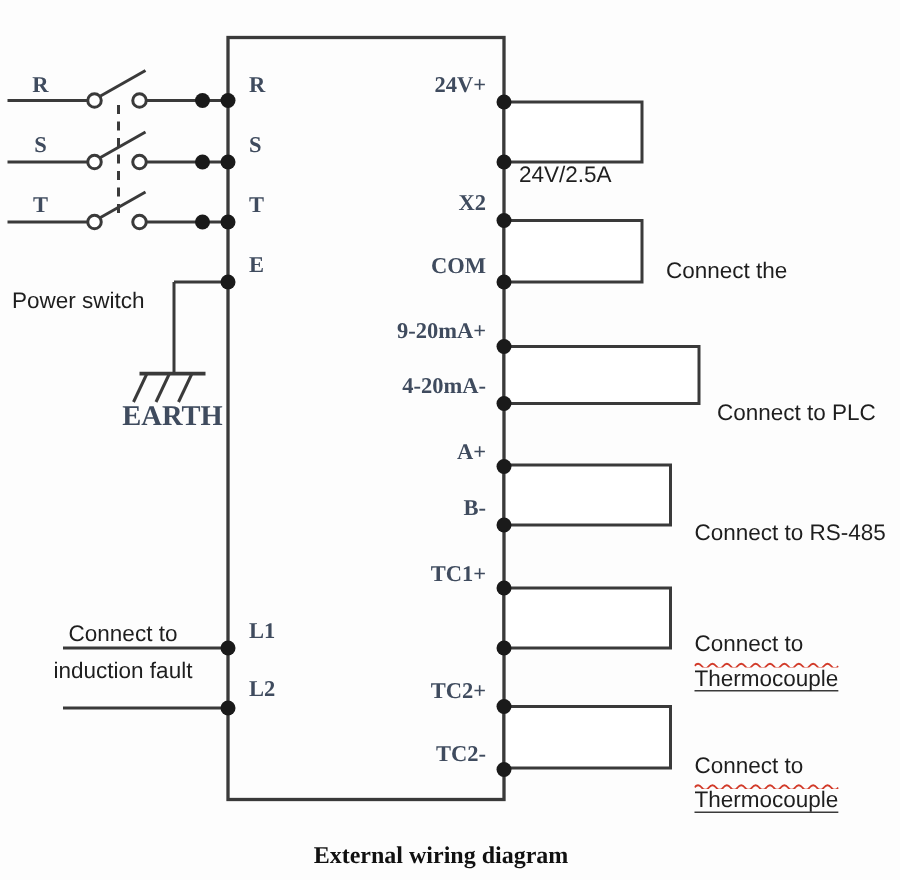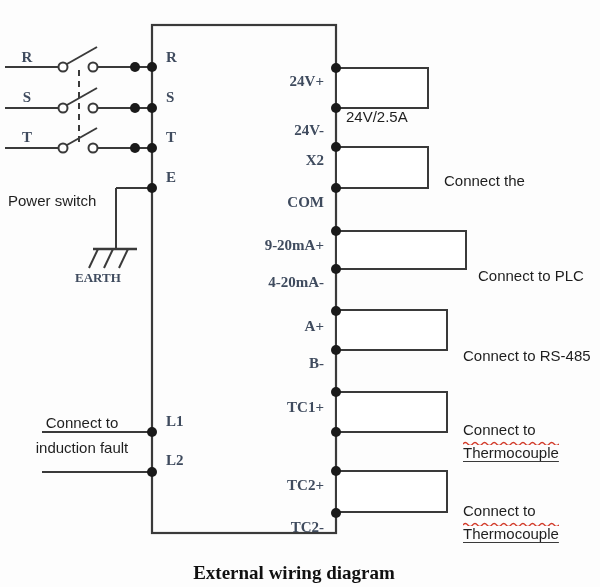--- a/index.html
+++ b/index.html
@@ -4,26 +4,26 @@
 <style>
   html,body{margin:0;padding:0;background:#ffffff;}
   .stage{position:relative;width:600px;height:587px;background:#fdfdfd;overflow:hidden;
          font-family:"Liberation Sans",sans-serif;}
   svg{position:absolute;left:0;top:0;}
   .t{position:absolute;white-space:nowrap;}
   .serif{font-family:"Liberation Serif",serif;font-weight:bold;color:#3f4b5e;
          font-size:15px;line-height:18px;}
   .sans{font-size:15px;color:#1e1e1e;line-height:18px;margin-top:28px;}
   .lterm{left:166px;}
-  .rterm{left:230px;width:94px;text-align:right;margin-top:24px;}
+  .rterm{left:230px;width:94px;text-align:right;}
   .phase{left:15px;width:24px;text-align:center;}
   .two-line{line-height:23px;}
   .fault-lines{line-height:26px;text-align:right;}
   .ind{line-height:25px;text-align:center;width:108px;}
-  .title{font-family:"Liberation Serif",serif;font-weight:bold;font-size:19px;color:#111;
+  .title{font-family:"Liberation Serif",serif;font-weight:bold;font-size:16px;color:#111;
          width:588px;text-align:center;}
   .misspelled{position:relative;display:inline-block;
               text-decoration:underline;text-decoration-color:#3a3a3a;
               text-decoration-thickness:1px;text-underline-offset:3px;}
   .squiggle{position:absolute;left:0;bottom:-4px;width:100%;height:4px;}
 </style>
 </head>
 <body>
 
 <div class="stage">
@@ -103,31 +103,30 @@
       <circle cx="336" cy="471" r="5"></circle>
         <circle cx="336" cy="513" r="5"></circle>
     </g>
   </svg>
 
   <div class="t serif phase" style="top:48px">R</div>
   <div class="t serif phase" style="top:88px">S</div>
   <div class="t serif phase" style="top:128px">T</div>
 
   <div class="t sans" style="left:8px;top:164px">Power switch</div>
-  <div class="t serif" style="left:75px;top:269px;width:80px;text-align:left;font-size:13px">EARTH</div>
+  <div class="t serif" style="left:75px;top:269px;width:80px;text-align:center;font-size:19px">EARTH</div>
 
   <div class="t serif lterm" style="top:48px">R</div>
   <div class="t serif lterm" style="top:88px">S</div>
   <div class="t serif lterm" style="top:128px">T</div>
   <div class="t serif lterm" style="top:168px">E</div>
   <div class="t serif lterm" style="top:412px">L1</div>
   <div class="t serif lterm" style="top:451px">L2</div>
 
   <div class="t serif rterm" style="top:48px">24V+</div>
-  <div class="t serif rterm" style="top:97px">24V-</div>
   <div class="t serif rterm" style="top:127px">X2</div>
   <div class="t serif rterm" style="top:169px">COM</div>
   <div class="t serif rterm" style="top:212px">9-20mA+</div>
   <div class="t serif rterm" style="top:249px">4-20mA-</div>
   <div class="t serif rterm" style="top:293px">A+</div>
   <div class="t serif rterm" style="top:330px">B-</div>
   <div class="t serif rterm" style="top:374px">TC1+</div>
   <div class="t serif rterm" style="top:452px">TC2+</div>
   <div class="t serif rterm" style="top:494px">TC2-</div>
 

